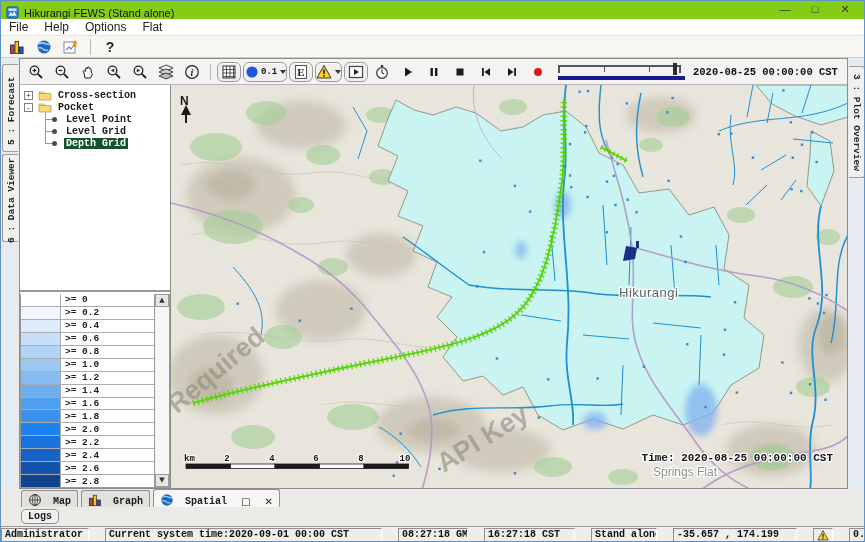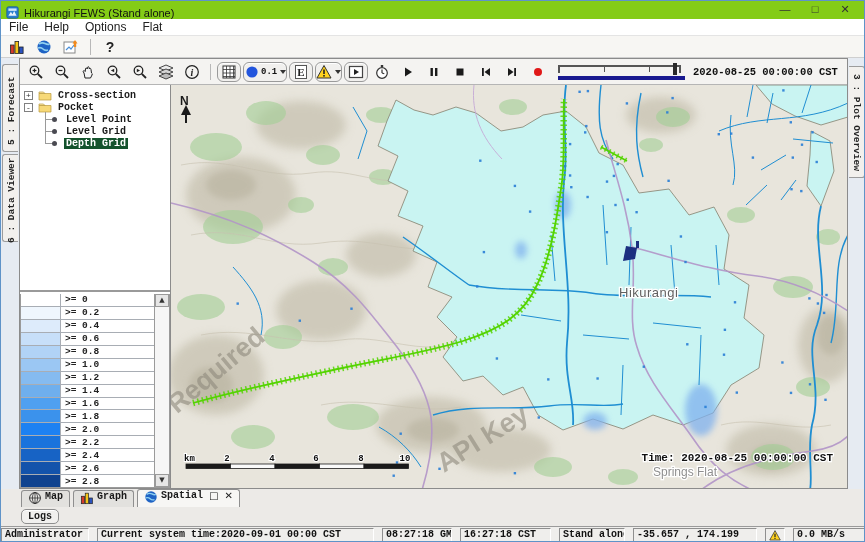--- a/index.html
+++ b/index.html
@@ -67,29 +67,29 @@
 #scroll-track{flex:1;background:#f6f6f6}
 
 #map{position:absolute;left:151px;top:26px;right:0;bottom:0;overflow:hidden;background:#e8e5dc}
 #map svg{display:block}
 .wm{font:bold 27px "Liberation Sans",sans-serif;fill:#8f8a7d;opacity:.6}
 .place{paint-order:stroke;stroke:#fff;stroke-width:2.5px}
 .sc{font:bold 9px "Liberation Mono",monospace;fill:#111;paint-order:stroke;stroke:#fff;stroke-width:2px}
 .tm{font:bold 11px "Liberation Mono",monospace;fill:#101010;paint-order:stroke;stroke:#fff;stroke-width:2.5px}
 
 #tabbar{position:absolute;left:0;top:488px;width:100%;height:18px;background:#eceae7;display:flex;align-items:flex-end;padding-left:20px;gap:3px}
-.btab{height:17px;display:flex;align-items:flex-start;gap:3px;padding:0 6px;border:1px solid #8f8f8f;border-bottom:none;border-radius:3px 3px 0 0;background:#e2e1de;font:bold 10px "Liberation Mono",monospace;color:#1a1a1a}
+.btab{height:17px;display:flex;align-items:flex-end;gap:11px;padding:0 6px;border:1px solid #8f8f8f;border-bottom:none;border-radius:3px 3px 0 0;background:#e2e1de;font:bold 10px "Liberation Mono",monospace;color:#1a1a1a}
 .btab.active{background:#f7f6f4;height:18px}
 .btab .ic{width:14px;height:14px;display:inline-flex}
 .btab .ic svg{width:100%;height:100%}
 .btab .vctl{font:bold 10px "DejaVu Sans",sans-serif;color:#222;margin-left:3px}
 #logs-row{position:absolute;left:0;top:506px;width:100%;height:19px;background:#eceae7;display:flex;align-items:center;padding-left:20px}
 #logs-button{height:15px;padding:0 6px;border:1px solid #8f8f8f;border-radius:5px;background:#f1f0ee;box-shadow:inset 0 1px 0 #fff;font:bold 10px "Liberation Mono",monospace;color:#1a1a1a;display:flex;align-items:center}
 #statusbar{position:absolute;left:0;top:525px;width:100%;height:17px;background:#efeeec;border-top:1px solid #9a9a9a;display:flex;padding-top:1px}
-.status-cell{height:14px;margin-right:8px;border:1px solid;border-color:#8f8f8f #fff #fff #8f8f8f;font:bold 10px "Liberation Mono",monospace;color:#111;padding:0 3px;line-height:12px;white-space:nowrap;overflow:hidden;flex:none;display:flex;align-items:flex-start}
+.status-cell{height:14px;margin-right:16px;border:1px solid;border-color:#8f8f8f #fff #fff #8f8f8f;font:bold 10px "Liberation Mono",monospace;color:#111;padding:0 3px;line-height:12px;white-space:nowrap;overflow:hidden;flex:none;display:flex;align-items:flex-start}
 .status-cell .ic{width:13px;height:13px;display:inline-flex;margin:0 auto}
 .status-cell .ic svg{width:100%;height:100%}
 </style>
 </head>
 <body>
 
 <div id="app">
 
   <div id="titlebar">
     <span class="logo">

